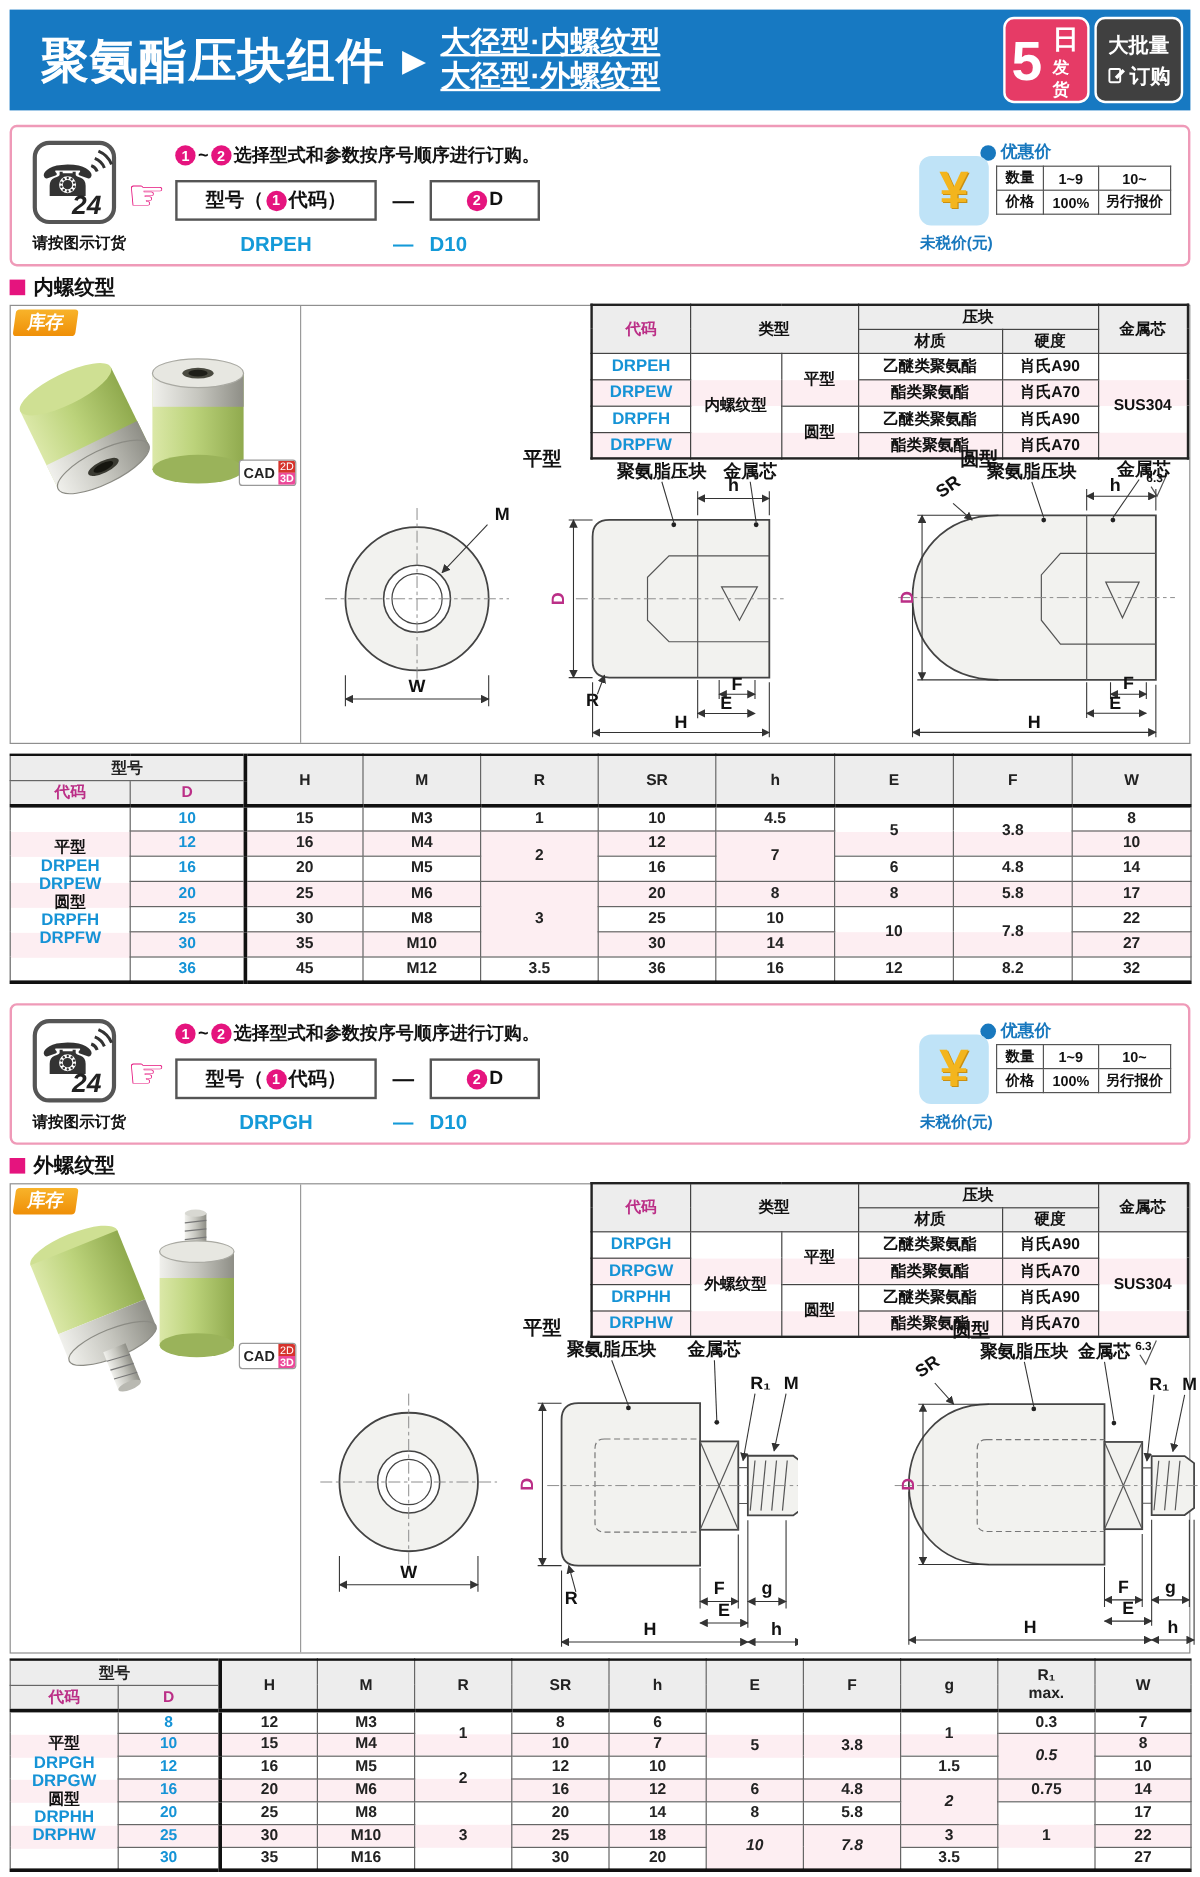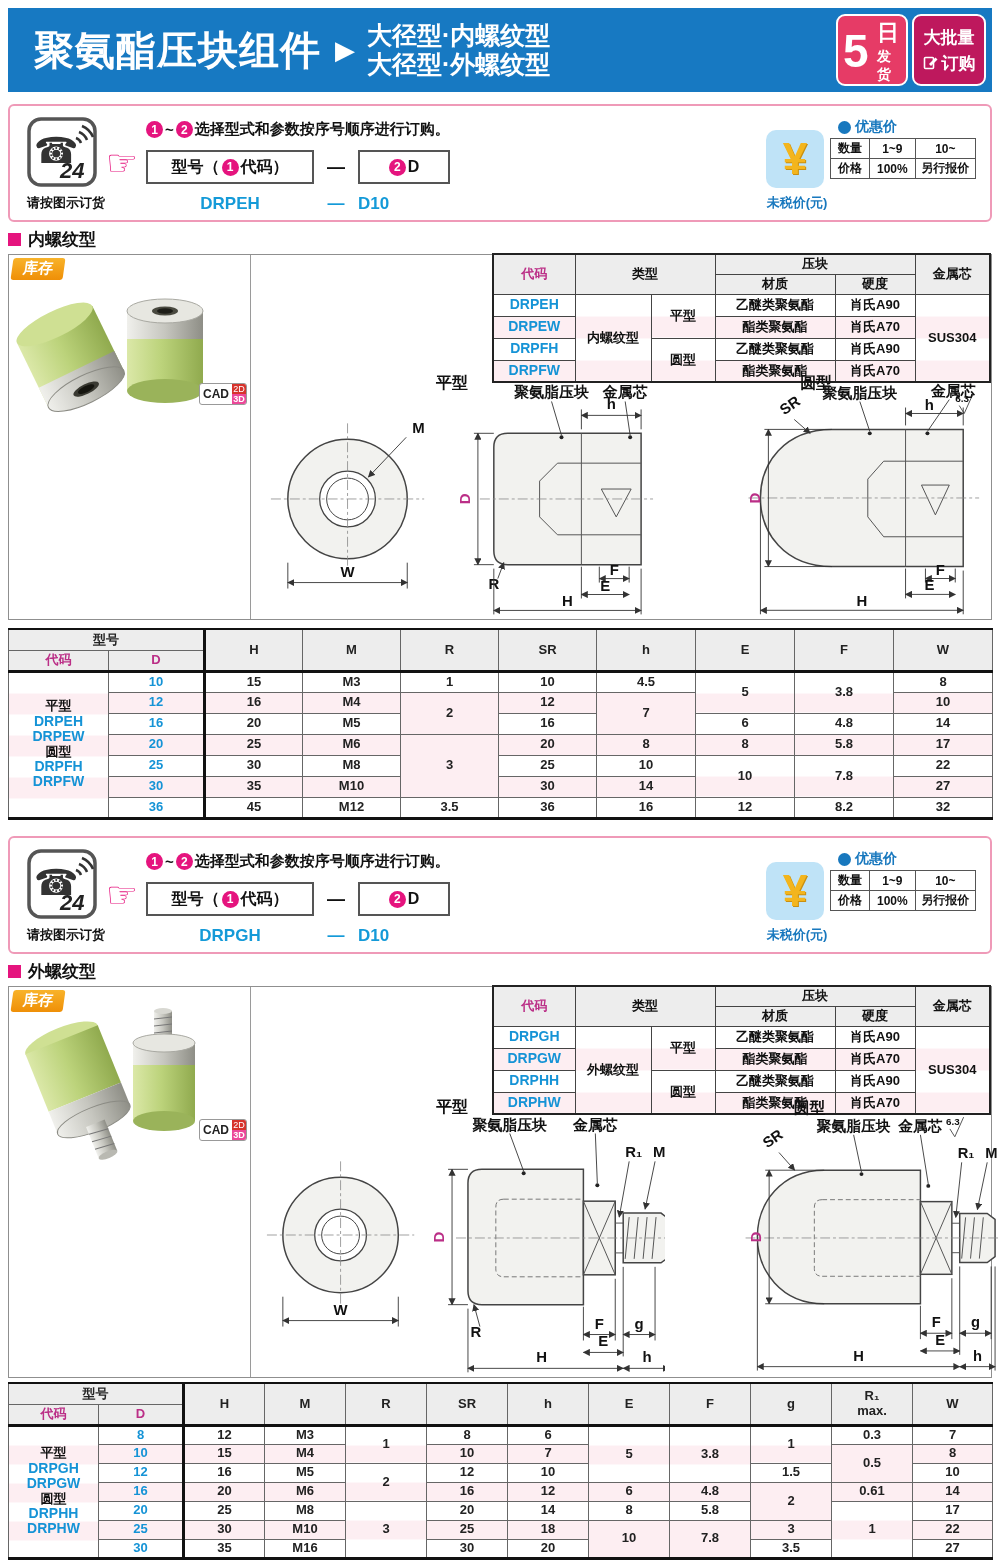--- a/index.html
+++ b/index.html
@@ -6,27 +6,27 @@
   html,body { background:#fff; }
   body { font-family:"Liberation Sans","DejaVu Sans",sans-serif; }
   #page { position:relative; width:1000px; height:1564px; background:#fff; overflow:hidden; }
   .abs { position:absolute; }
 
   
   .header { left:8px; top:8px; width:984px; height:84px; background:#1779c2; display:flex; align-items:center; padding-left:26px; }
   .header .title { color:#fff; font-size:40px; font-weight:bold; letter-spacing:1px; }
   .header .arrow { color:#fff; font-size:26px; margin:0 12px 0 14px; }
   .header .subs { display:flex; flex-direction:column; line-height:1.15; }
-  .header .subs div { color:#fff; font-size:25px; font-weight:bold; }
+  .header .subs div { color:#fff; font-size:25px; font-weight:bold;text-decoration:underline; }
   .badge { position:absolute; top:6px; height:72px; border:2px solid #fff; border-radius:9px; color:#fff; font-weight:bold; }
   .badge.ship { right:84px; width:72px; background:#e63b66; display:grid; grid-template-columns:34px 1fr; grid-template-rows:1fr 1fr; align-items:center; padding:2px 2px 2px 5px; }
   .badge.ship .n { grid-row:1/3; font-size:46px; line-height:60px; }
   .badge.ship .d { font-size:22px; }
   .badge.ship .s { font-size:14px; }
-  .badge.bulk { right:6px; width:74px; background:#be185d; display:flex; flex-direction:column; align-items:center; justify-content:center; gap:3px; }
+  .badge.bulk { right:6px; width:74px; background:#404040; display:flex; flex-direction:column; align-items:center; justify-content:center; gap:3px; }
   .badge.bulk .t1 { font-size:17px; }
   .badge.bulk .row { display:flex; align-items:center; gap:3px; font-size:17px; }
 
   
   .orderbox { left:8px; width:984px; height:118px; border:2px solid #ef9ab8; border-radius:6px; background:#fff; }
   .phone { left:16px; top:10px; }
   .phone-caption { left:6px; top:88px; width:100px; text-align:center; font-weight:bold; font-size:13px; color:#111; }
   .hand { left:96px; top:36px; font-size:36px; color:#e5147e; }
   .instr { left:136px; top:14px; font-size:15px; font-weight:bold; color:#111; display:flex; align-items:center; gap:2px; }
   .circ { display:inline-flex; align-items:center; justify-content:center; width:17px; height:17px; border-radius:50%; background:#e5147e; color:#fff; font-size:12px; font-weight:bold; }
@@ -35,21 +35,21 @@
   .fmt-box.b1 { width:168px; }
   .fmt-box.b2 { width:92px; }
   .fmt-dash { width:44px; text-align:center; font-size:18px; font-weight:bold; color:#111; }
   .ex-row { left:136px; top:88px; display:flex; align-items:center; font-size:17px; font-weight:bold; color:#149ad8; }
   .ex-row .c1 { width:168px; text-align:center; }
   .ex-row .cd { width:44px; text-align:center; }
   .ex-row .c2 { width:92px; text-align:left; }
 
   
   .price { right:14px; top:10px; width:212px; height:100px; }
-  .price-title { position:absolute; left:74px; top:2px; color:#1878be; font-weight:bold; font-size:14px; display:flex; align-items:center; gap:4px; }
+  .price-title { position:absolute; left:53px; top:2px; color:#1878be; font-weight:bold; font-size:14px; display:flex; align-items:center; gap:4px; }
   .price-title .dot { width:13px; height:13px; border-radius:50%; background:#1878be; }
   .yenbox { position:absolute; left:2px; top:14px; width:58px; height:58px; background:#bfe3f7; border-radius:10px; text-align:center; line-height:58px; font-size:44px; font-weight:bold; color:#f3b51d; text-shadow:1px 1px 0 #c98f10; }
   .price-caption { position:absolute; left:-10px; top:78px; width:86px; text-align:center; color:#1878be; font-weight:bold; font-size:13px; }
   .pricetab { position:absolute; left:66px; top:22px; border-collapse:collapse; font-size:12px; font-weight:bold; color:#111; }
   .pricetab td { border:1px solid #555; height:20px; text-align:center; padding:0 4px; }
   .pricetab td:nth-child(1){ width:40px; } .pricetab td:nth-child(2){ width:46px; } .pricetab td:nth-child(3){ width:62px; }
 
   
   .seclabel { left:8px; display:flex; align-items:center; gap:7px; font-weight:bold; font-size:17px; color:#111; }
   .sq { width:13px; height:13px; background:#e5147e; }
@@ -88,21 +88,21 @@
   .dimtab .codecell .lbl { color:#111; }
   .dimtab .codecell .code { color:#1593d6; font-size:14px; }
   .dimtab tr.pk td { background:#fdeef2; }
   .d1 tbody td { height:21px; }
   .d1 td.s2w { background:linear-gradient(to bottom,#fff 0 21px,#fdeef2 21px); }
   .d1 td.s2p { background:linear-gradient(to bottom,#fdeef2 0 21px,#fff 21px); }
   .d1 td.s3p { background:linear-gradient(to bottom,#fdeef2 0 21px,#fff 21px 42px,#fdeef2 42px); }
   .d1 td.s7 { background:linear-gradient(to bottom,#fff 0 21px,#fdeef2 21px 42px,#fff 42px 63px,#fdeef2 63px 84px,#fff 84px 105px,#fdeef2 105px 126px,#fff 126px); }
   .d2 tbody td { height:19px; }
   .d2 td.s2w { background:linear-gradient(to bottom,#fff 0 19px,#fdeef2 19px); }
-  .d2 td.s2p { background:linear-gradient(to bottom,#fdeef2 0 19px,#fff 19px); }
+  .d2 td.s2p { background:linear-gradient(to bottom,#fdeef2 0 19px,#fff 19px);font-style:italic; }
   .d2 td.s3w { background:linear-gradient(to bottom,#fff 0 19px,#fdeef2 19px 38px,#fff 38px); }
   .d2 td.s7 { background:linear-gradient(to bottom,#fff 0 19px,#fdeef2 19px 38px,#fff 38px 57px,#fdeef2 57px 76px,#fff 76px 95px,#fdeef2 95px 114px,#fff 114px); }
 
   
   svg text { font-family:"Liberation Sans","DejaVu Sans",sans-serif; }
   .t  { font-size:15px; font-weight:bold; fill:#111; }
   .tt { font-size:16px; font-weight:bold; fill:#111; }
   .magt { fill:#bb2f87; }
   .bodyf { fill:#f2f2ef; stroke:#444; stroke-width:1.5; }
   .thin { stroke:#555; stroke-width:1; fill:none; }
@@ -877,21 +877,21 @@
       </tr>
       <tr class="pk">
         <td class="dval">16</td>
         <td>20</td>
         <td>M6</td>
         <td>16</td>
         <td>12</td>
         <td>6</td>
         <td>4.8</td>
         <td rowspan="2" class="s2p">2</td>
-        <td>0.61</td>
+        <td>0.75</td>
         <td>14</td>
       </tr>
       <tr>
         <td class="dval">20</td>
         <td>25</td>
         <td>M8</td>
         <td rowspan="3" class="s3w">3</td>
         <td>20</td>
         <td>14</td>
         <td>8</td>

